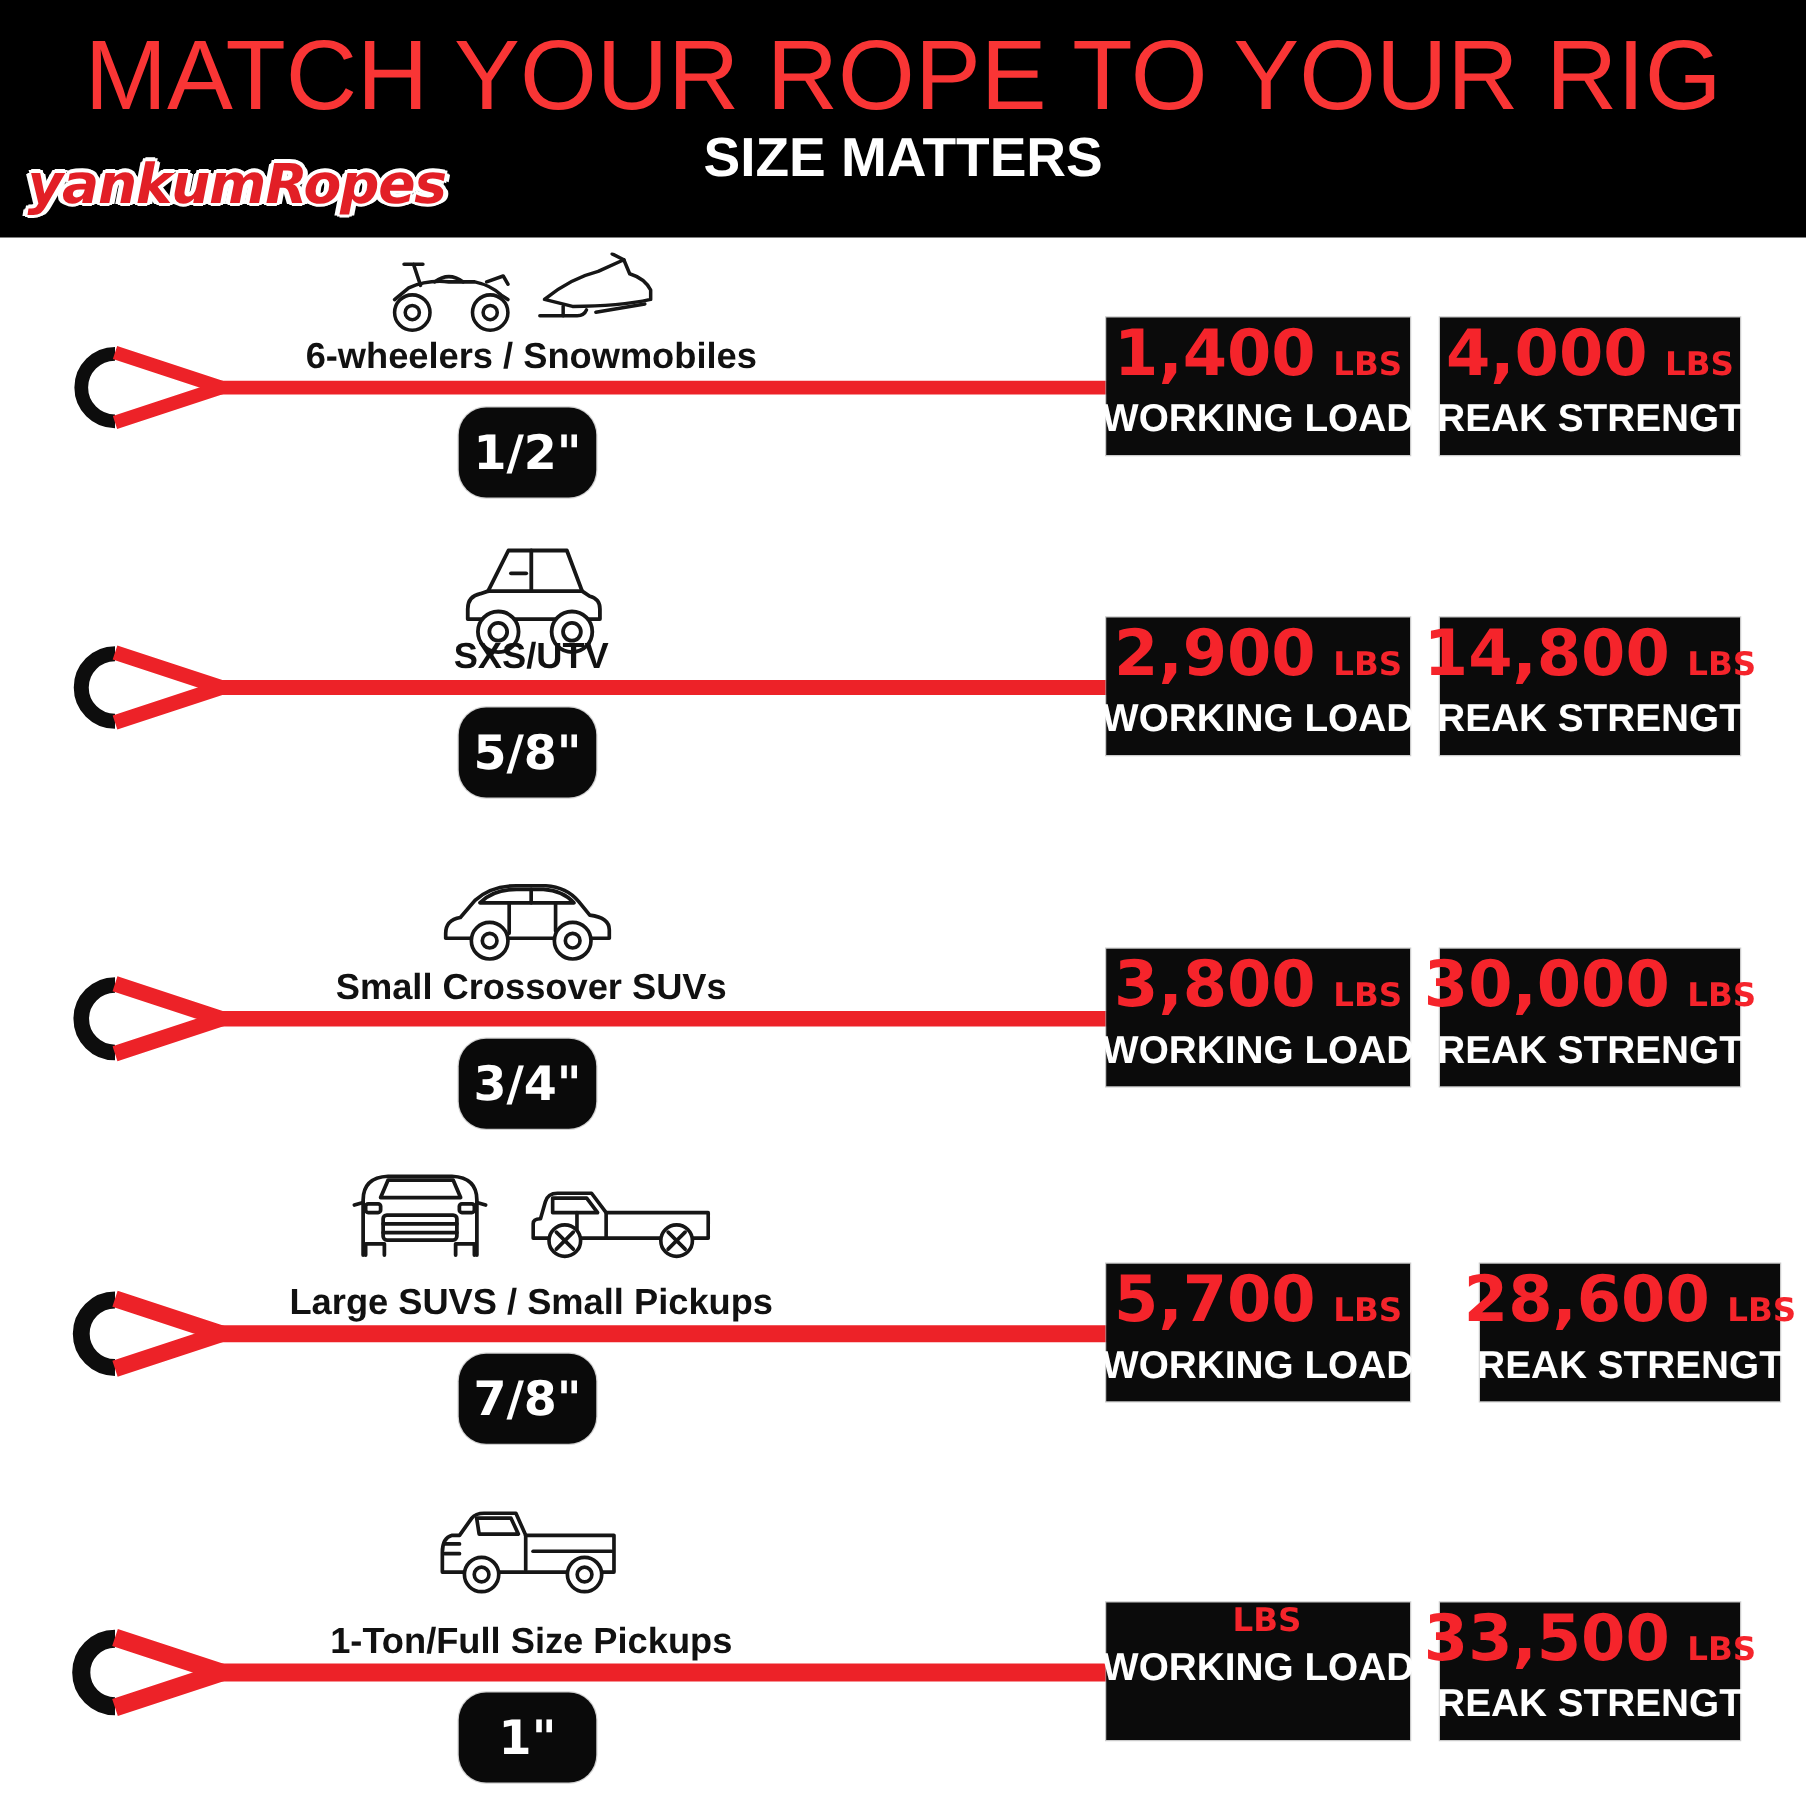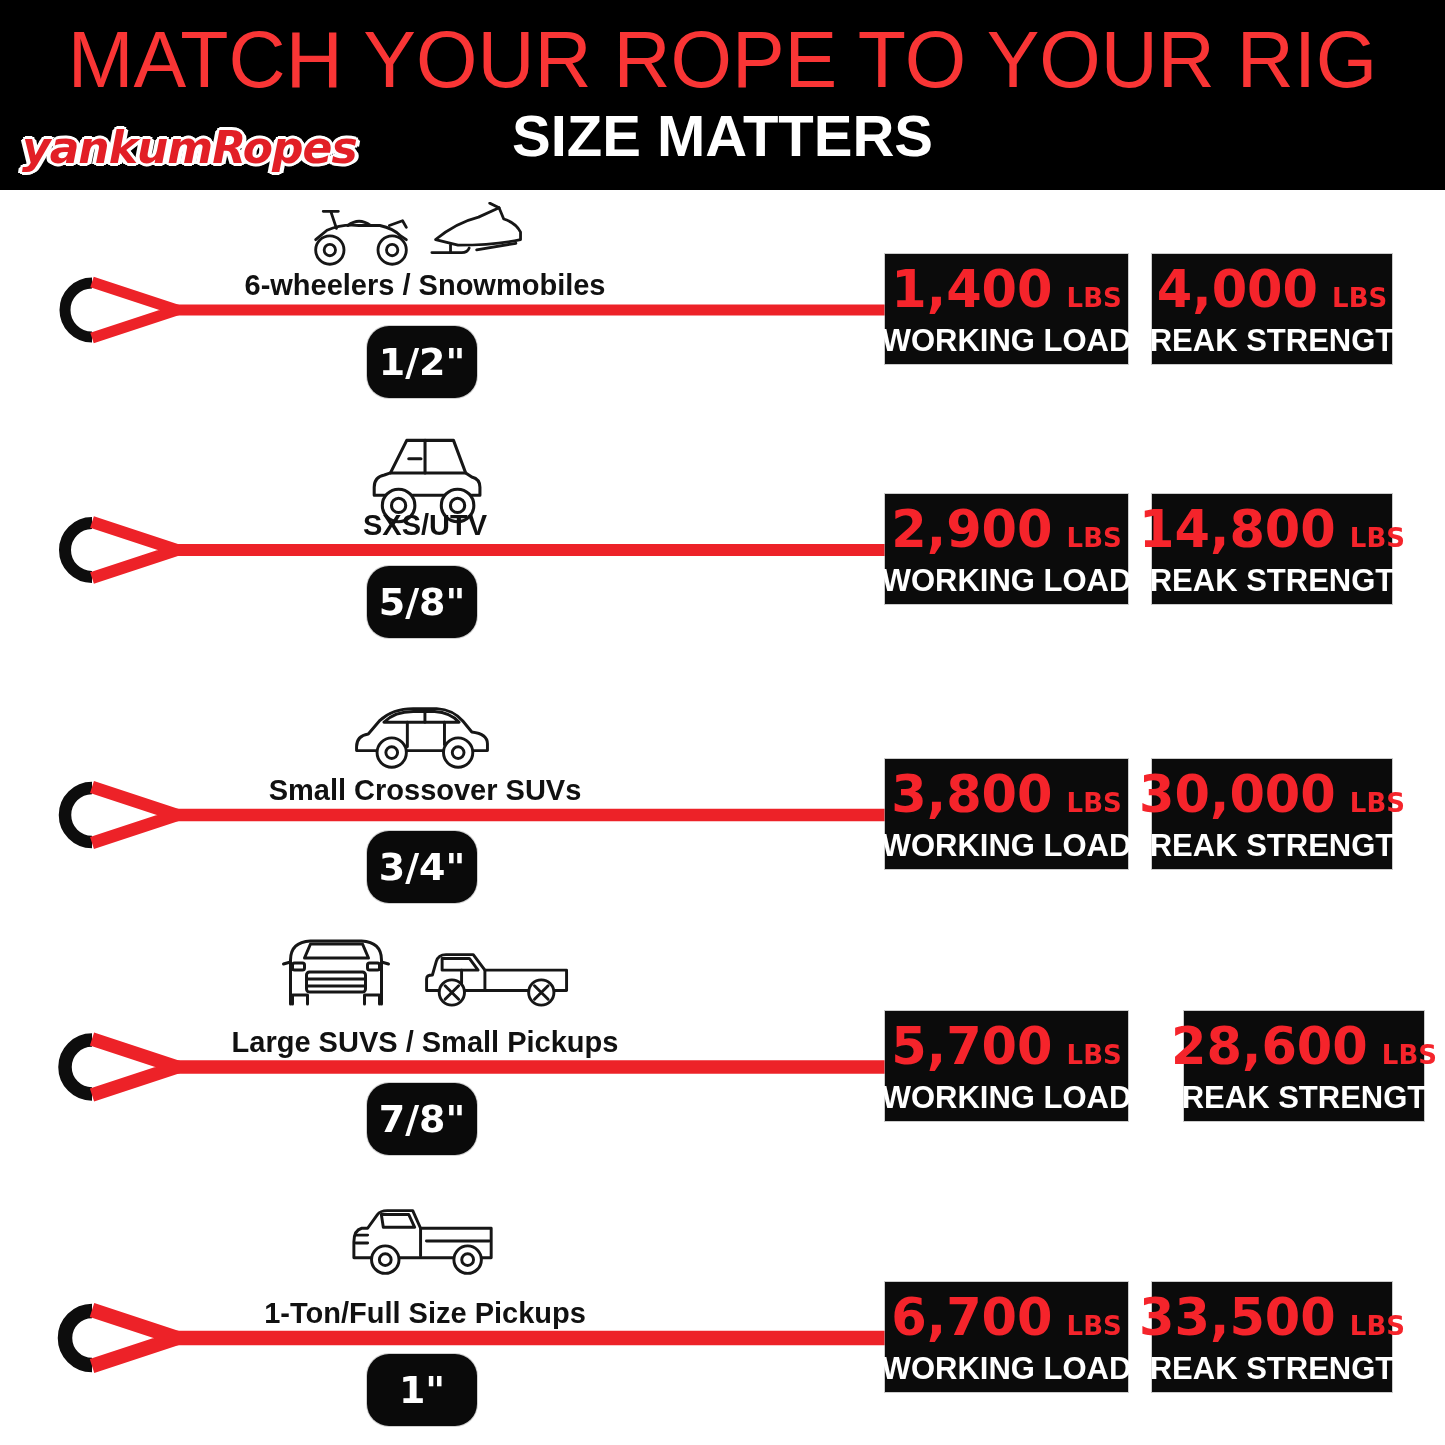--- a/index.html
+++ b/index.html
@@ -9,21 +9,21 @@
   }
   
   .header{position:absolute;left:0;top:0;width:1445px;height:190px;background:#000000;}
   .header-title{
     position:absolute;left:0;top:14px;width:1445px;text-align:center;
     font-size:79px;font-weight:normal;letter-spacing:0px;color:#f93535;
     font-family:"Liberation Sans",sans-serif;white-space:nowrap;
   }
   .header-subtitle{
     position:absolute;left:0;top:102px;width:1445px;text-align:center;
-    font-size:58px;font-weight:bold;color:#ffffff;white-space:nowrap;
+    font-size:44px;font-weight:bold;color:#ffffff;white-space:nowrap;
   }
   .brand-logo{
     position:absolute;left:22px;top:122px;
     font-family:"DejaVu Sans",sans-serif;font-style:italic;font-weight:bold;
     font-size:44px;color:#e21f26;letter-spacing:-1px;white-space:nowrap;
     text-shadow:3px 0 0 #fff,-3px 0 0 #fff,0 3px 0 #fff,0 -3px 0 #fff,
                 2px 2px 0 #fff,-2px 2px 0 #fff,2px -2px 0 #fff,-2px -2px 0 #fff,
                 4px 1px 0 #fff,-4px 1px 0 #fff;
   }
   
@@ -34,21 +34,21 @@
   .rope{position:absolute;left:0;}
   .size-badge{
     position:absolute;left:367px;width:110px;height:72px;background:#0a0a0a;
     border-radius:22px;color:#ffffff;text-align:center;line-height:72px;
     font-size:38px;font-weight:bold;font-family:"DejaVu Sans",sans-serif;
     box-shadow:0 0 0 1px rgba(150,150,150,.45);
   }
   .value-box{
     position:absolute;width:243px;height:110px;background:#0b0b0b;
     box-shadow:0 0 0 1px rgba(160,160,160,.55);
-    display:flex;flex-direction:column;align-items:center;justify-content:center;gap:4px;
+    display:flex;flex-direction:column;align-items:center;justify-content:flex-start;gap:4px;
   }
   .value-box.bs{width:240px;}
   .value-line{display:flex;align-items:baseline;justify-content:center;white-space:nowrap;}
   .value-num{
     font-family:"DejaVu Sans",sans-serif;font-weight:bold;font-size:51px;
     color:#f5242b;letter-spacing:0px;
   }
   .value-unit{
     font-family:"DejaVu Sans",sans-serif;font-weight:bold;font-size:26px;
     color:#f5242b;margin-left:14px;
@@ -245,21 +245,20 @@
   </div>
   <div class="vehicle-label" style="top:1298px;">1-Ton/Full Size Pickups</div>
   <svg class="rope" style="top:1290px;" width="890" height="96" viewBox="0 0 890 96">
     <path d="M92 21 A 27 27 0 1 0 92 75" stroke="#0d0d0d" stroke-width="14.5" fill="none"></path>
     <path d="M92 20 L177 48 L92 76" stroke="#ed2228" stroke-width="14.5" fill="none" stroke-miterlimit="14"></path>
     <path d="M170 48 L890 48" stroke="#ed2228" stroke-width="14.5" fill="none"></path>
   </svg>
   <div class="size-badge" style="top:1354px;">1"</div>
   <div class="value-box" style="left:885px;top:1282px;">
     <div class="value-line">
-      <span class="value-num">6,700</span>
       <span class="value-unit">LBS</span>
     </div>
     <div class="value-caption">WORKING LOAD</div>
   </div>
   <div class="value-box bs" style="left:1152px;top:1282px;">
     <div class="value-line">
       <span class="value-num">33,500</span>
       <span class="value-unit">LBS</span>
     </div>
     <div class="value-caption">BREAK STRENGTH</div>

